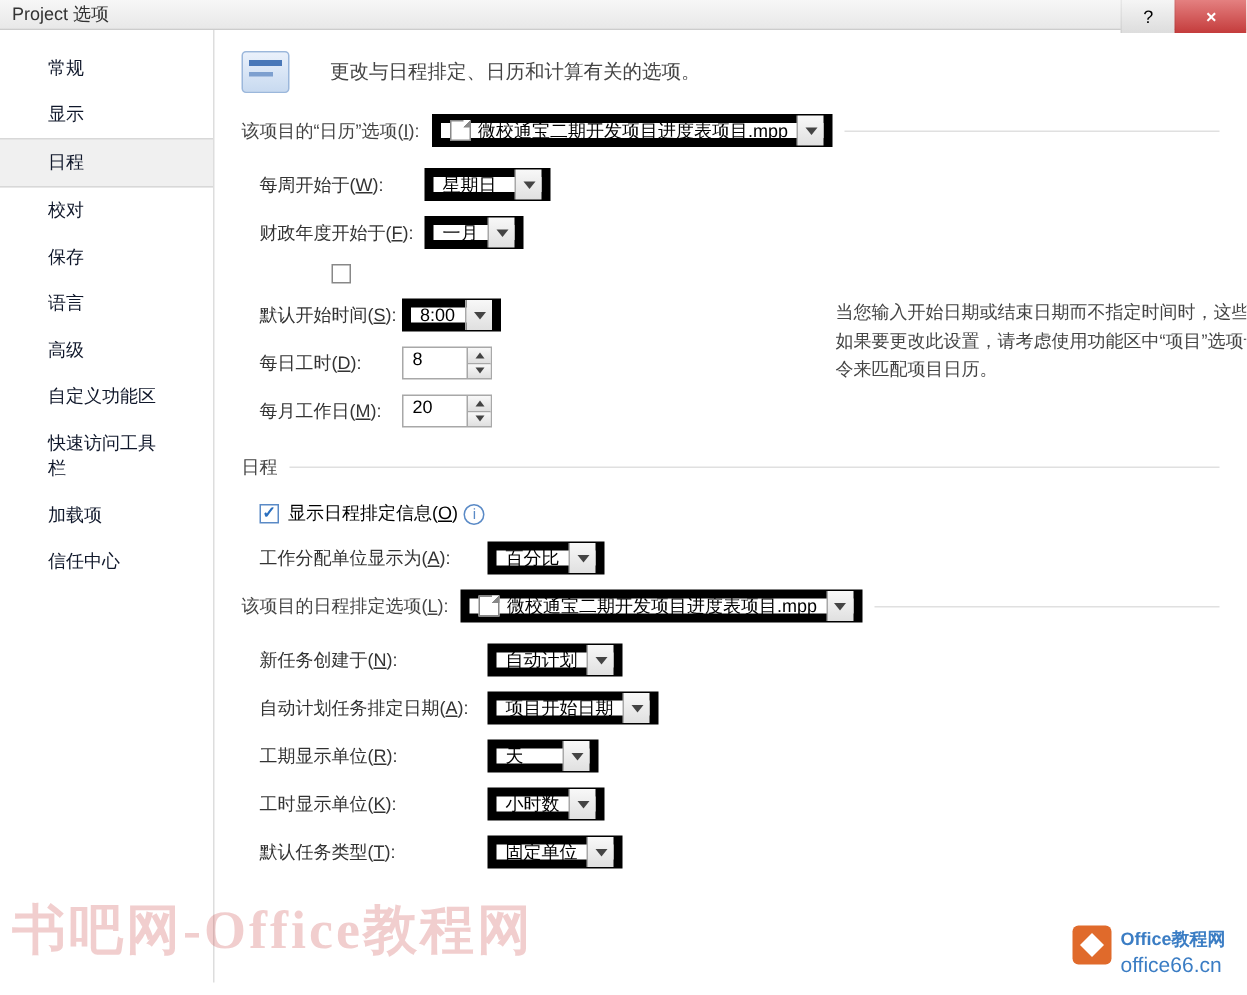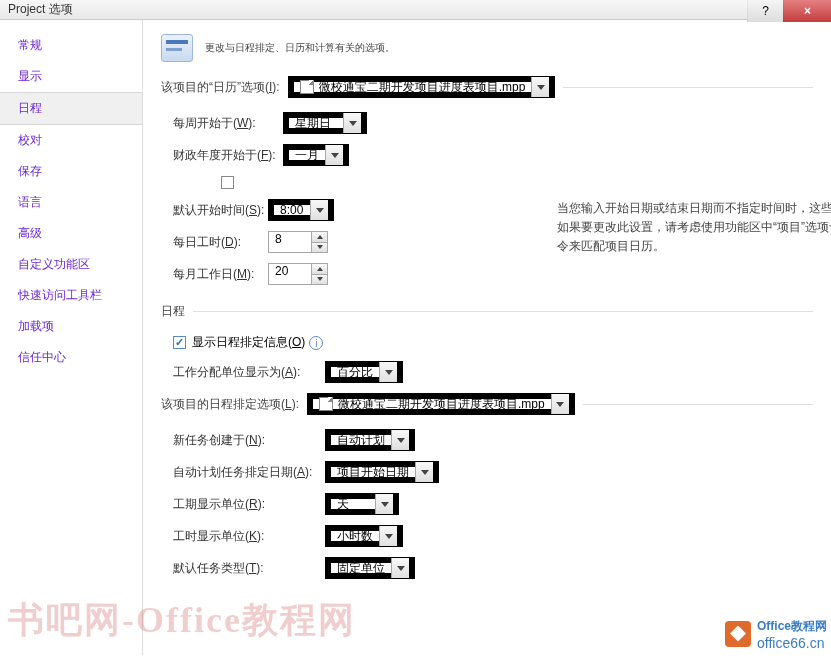--- a/index.html
+++ b/index.html
@@ -5,28 +5,28 @@
     * { box-sizing: border-box; font-family: "Microsoft YaHei", "SimSun", sans-serif; font-size: 12px; }
     body { margin: 0; background: #fff; width: 831px; height: 663px; position: relative; overflow: hidden; }
     .titlebar { height: 20px; background: linear-gradient(#f7f7f7, #e8e8e8); border-bottom: 1px solid #ccc; display: flex; align-items: center; padding: 0 8px; position: relative; }
     .titlebar-text { color: #333; }
     .titlebar-buttons { position: absolute; right: 0; top: 0; display: flex; }
     .titlebar-btn { width: 36px; height: 22px; display: flex; align-items: center; justify-content: center; border-left: 1px solid rgba(0,0,0,0.05); }
     .titlebar-btn.help { background: linear-gradient(#f5f5f5,#ddd); }
     .titlebar-btn.close { background: linear-gradient(#e48080,#c43c3c); width: 48px; color: #fff; font-size: 14px; font-weight: bold; }
     .container { display: flex; height: calc(100% - 28px); }
     .sidebar { width: 143px; border-right: 1px solid #ddd; padding-top: 10px; }
-    .sidebar-item { padding: 7px 18px; color: #6d28d9; cursor: default; }
+    .sidebar-item { padding: 7px 32px; color: #0f172a; cursor: default; }
     .sidebar-item.active { background: #f0f0f0; border-top: 1px solid #d8d8d8; border-bottom: 1px solid #d8d8d8; }
     .content { flex: 1; padding: 14px 18px; overflow: hidden; }
     .header-row { display: flex; align-items: center; gap: 12px; margin-bottom: 14px; }
     .header-icon { width: 32px; height: 28px; background: linear-gradient(#eaf1fb,#c8daf0); border: 1px solid #9bb7db; border-radius: 3px; position: relative; }
     .header-icon::before { content: ""; position: absolute; left: 4px; right: 4px; top: 5px; height: 4px; background: #4a78b8; }
     .header-icon::after { content: ""; position: absolute; left: 4px; right: 10px; top: 13px; height: 3px; background: #7ea0cf; }
-    .header-text { color: #444; font-size: 10px; }
+    .header-text { color: #444; font-size: 13px; margin-left: 15px; }
     .section-title-row { display: flex; align-items: center; gap: 8px; margin: 8px 0 14px 0; }
     .section-title { color: #444; }
     .underline { text-decoration: underline; }
     .section-sep { flex: 1; height: 1px; background: #e0e0e0; }
     .form-row { display: flex; align-items: center; margin-bottom: 10px; padding-left: 12px; position: relative; }
     .form-label { width: 110px; color: #333; }
     .form-label-narrow { width: 95px; }
     .form-label-wide { width: 152px; }
     .select-box { display: flex; align-items: center; border: 6px solid #000000; background: #fff; height: 22px; }
     .select-box .val { padding: 0 6px; min-width: 54px; }
@@ -43,21 +43,21 @@
     .spin-up { width: 0; height: 0; border-left: 3px solid transparent; border-right: 3px solid transparent; border-bottom: 4px solid #444; }
     .spin-down { width: 0; height: 0; border-left: 3px solid transparent; border-right: 3px solid transparent; border-top: 4px solid #444; }
     .checkbox { width: 13px; height: 13px; border: 1px solid #888; background: #fff; margin-right: 6px; display: inline-flex; align-items: center; justify-content: center; }
     .checkbox.checked { border-color:#5a8ac6; }
     .checkbox.checked::after { content: "✓"; color: #2a6fbf; font-size: 11px; font-weight: bold; line-height: 1; }
     .disabled-text { color: #aaa; }
     .side-note { position: absolute; left: 396px; top: 0; width: 400px; color: #444; line-height: 1.6; }
     .info-icon { display: inline-block; width: 14px; height: 14px; border-radius: 50%; border: 1px solid #5a8ac6; color: #5a8ac6; text-align: center; font-size: 10px; line-height: 13px; margin-left: 4px; }
     .two-col { display: flex; align-items: flex-start; position: relative; }
     .watermark1 { position: absolute; left: 8px; bottom: 18px; font-size: 36px; color: rgba(200,60,60,0.25); font-weight: bold; font-family: "KaiTi","SimSun",serif; letter-spacing: 2px; pointer-events: none; }
-    .watermark2 { position: absolute; right: 4px; bottom: 12px; display: flex; align-items: center; gap: 6px; pointer-events: none; }
+    .watermark2 { position: absolute; right: 14px; bottom: 12px; display: flex; align-items: flex-start; gap: 6px; pointer-events: none; }
     .wm-icon { width: 26px; height: 26px; background: #e06a2b; border-radius: 4px; position: relative; }
     .wm-icon::after { content: ""; position: absolute; left: 5px; top: 5px; width: 16px; height: 16px; background: #fff; clip-path: polygon(50% 0,100% 50%,50% 100%,0 50%); }
     .wm-text .line1 { color: #e06a2b; font-size: 16px; font-weight: bold; }
     .wm-text .line1 span { color: #3b7dc4; }
     .wm-text .line2 { color: #3b7dc4; font-size: 14px; }
   </style>
 </head>
 <body>
 
 <div class="titlebar">

